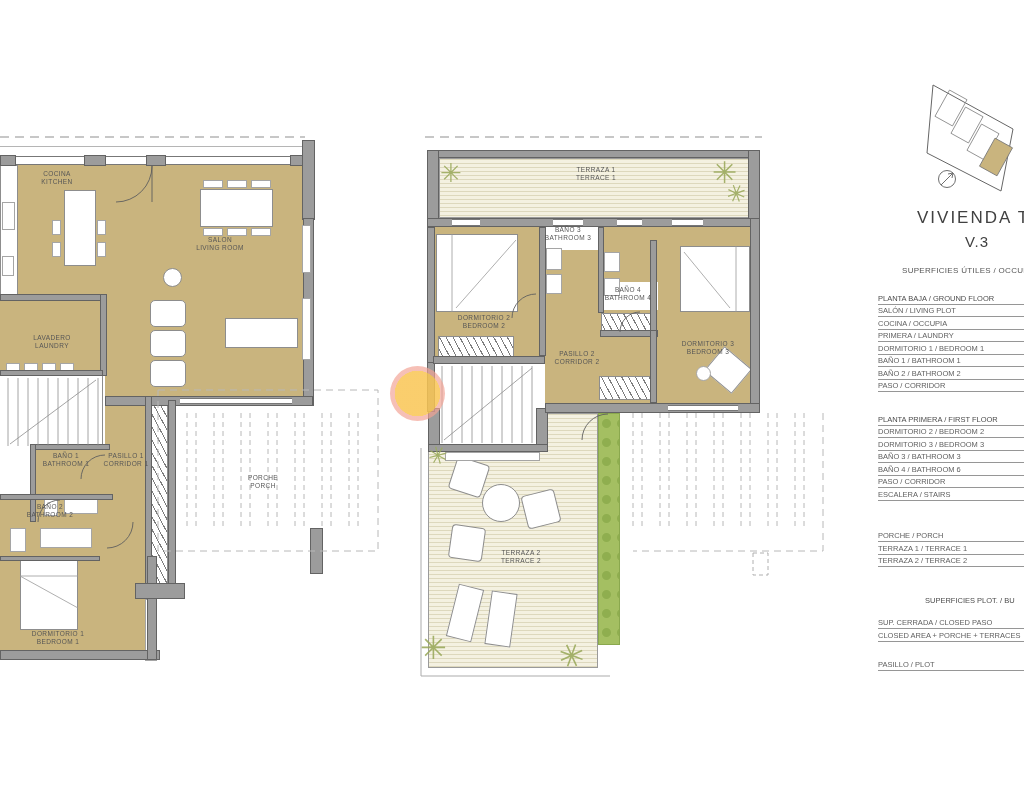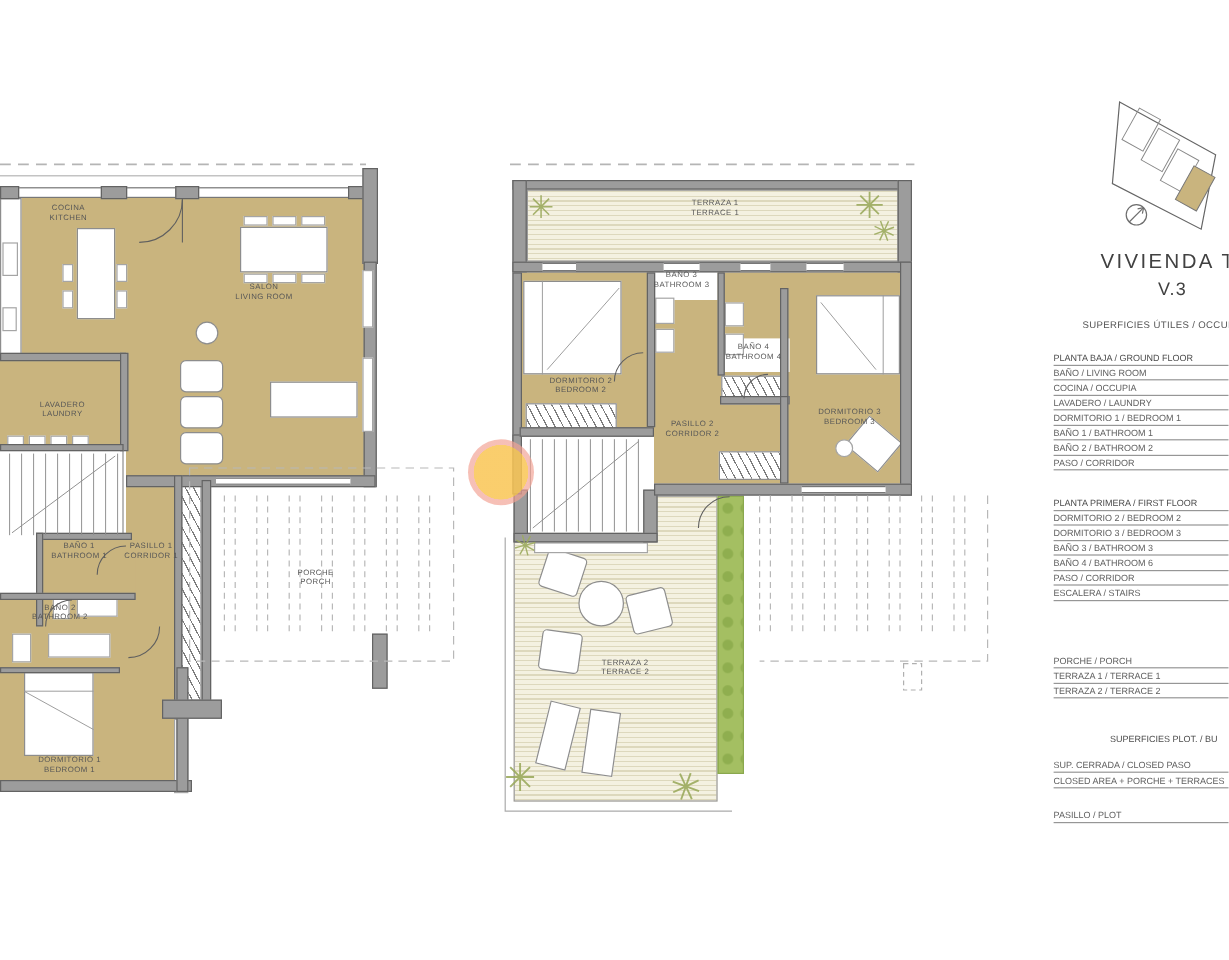--- a/index.html
+++ b/index.html
@@ -27,21 +27,21 @@
   .z1{z-index:10}.z2{z-index:20}.z3{z-index:30}.z4{z-index:40}
   
   #title1{left:917px;top:208px;font-size:17px;letter-spacing:2px;color:#414141;white-space:nowrap;z-index:70;}
   #title2{left:917px;top:233px;width:120px;text-align:center;font-size:15px;letter-spacing:1px;color:#414141;z-index:70;}
   #sec1{left:902px;top:266px;font-size:8px;color:#555;letter-spacing:.3px;white-space:nowrap;z-index:70;}
   #legend{left:878px;top:292px;width:146px;z-index:70;}
   .lg-row{font-size:7.5px;color:#606060;border-bottom:1px solid #969696;
           padding:1.5px 0 1px;white-space:nowrap;}
   .lg-header{font-size:7.5px;color:#4c4c4c;border-bottom:1px solid #969696;
              padding:1.5px 0 1px;white-space:nowrap;}
-  .g1{margin-top:21px}.g2{margin-top:44px}.g3{margin-top:27px}.g4{margin-top:17px}
+  .g1{margin-top:21px}.g2{margin-top:29px}.g3{margin-top:27px}.g4{margin-top:17px}
   .g3 .lg-header{border-bottom:none;padding-left:47px;margin-bottom:11px;}
   
   #wm-sun{left:390px;top:366px;width:55px;height:55px;border-radius:50%;z-index:80;opacity:.85;
           background:radial-gradient(circle,#f9c553 0 58%,rgba(242,162,148,.8) 59% 100%);}
   #wm-text{left:444px;top:354px;font-size:55px;font-weight:bold;letter-spacing:1px;
            color:rgba(58,181,216,.55);z-index:81;white-space:nowrap;}
 </style>
 </head>
 <body>
 
@@ -350,23 +350,23 @@
     <div>TERRAZA 2</div>
       <div>TERRACE 2</div>
     </div>
 
   <div class="abs" id="title1">VIVIENDA TIPO</div>
   <div class="abs" id="title2">V.3</div>
   <div class="abs" id="sec1">SUPERFICIES ÚTILES / OCCUPIA</div>
   <div class="abs" id="legend">
       <div class="lg-group g0">
         <div class="lg-header">PLANTA BAJA / GROUND FLOOR</div>
-        <div class="lg-row">BAÑO / LIVING ROOM</div>
+        <div class="lg-row">SALÓN / LIVING PLOT</div>
         <div class="lg-row">COCINA / OCCUPIA</div>
-        <div class="lg-row">LAVADERO / LAUNDRY</div>
+        <div class="lg-row">PRIMERA / LAUNDRY</div>
         <div class="lg-row">DORMITORIO 1 /  BEDROOM 1</div>
         <div class="lg-row">BAÑO 1 / BATHROOM 1</div>
         <div class="lg-row">BAÑO 2 / BATHROOM 2</div>
         <div class="lg-row">PASO / CORRIDOR</div>
       </div>
       <div class="lg-group g1">
         <div class="lg-header">PLANTA PRIMERA / FIRST FLOOR</div>
         <div class="lg-row">DORMITORIO 2 / BEDROOM 2</div>
         <div class="lg-row">DORMITORIO 3 / BEDROOM 3</div>
         <div class="lg-row">BAÑO 3 / BATHROOM 3</div>

